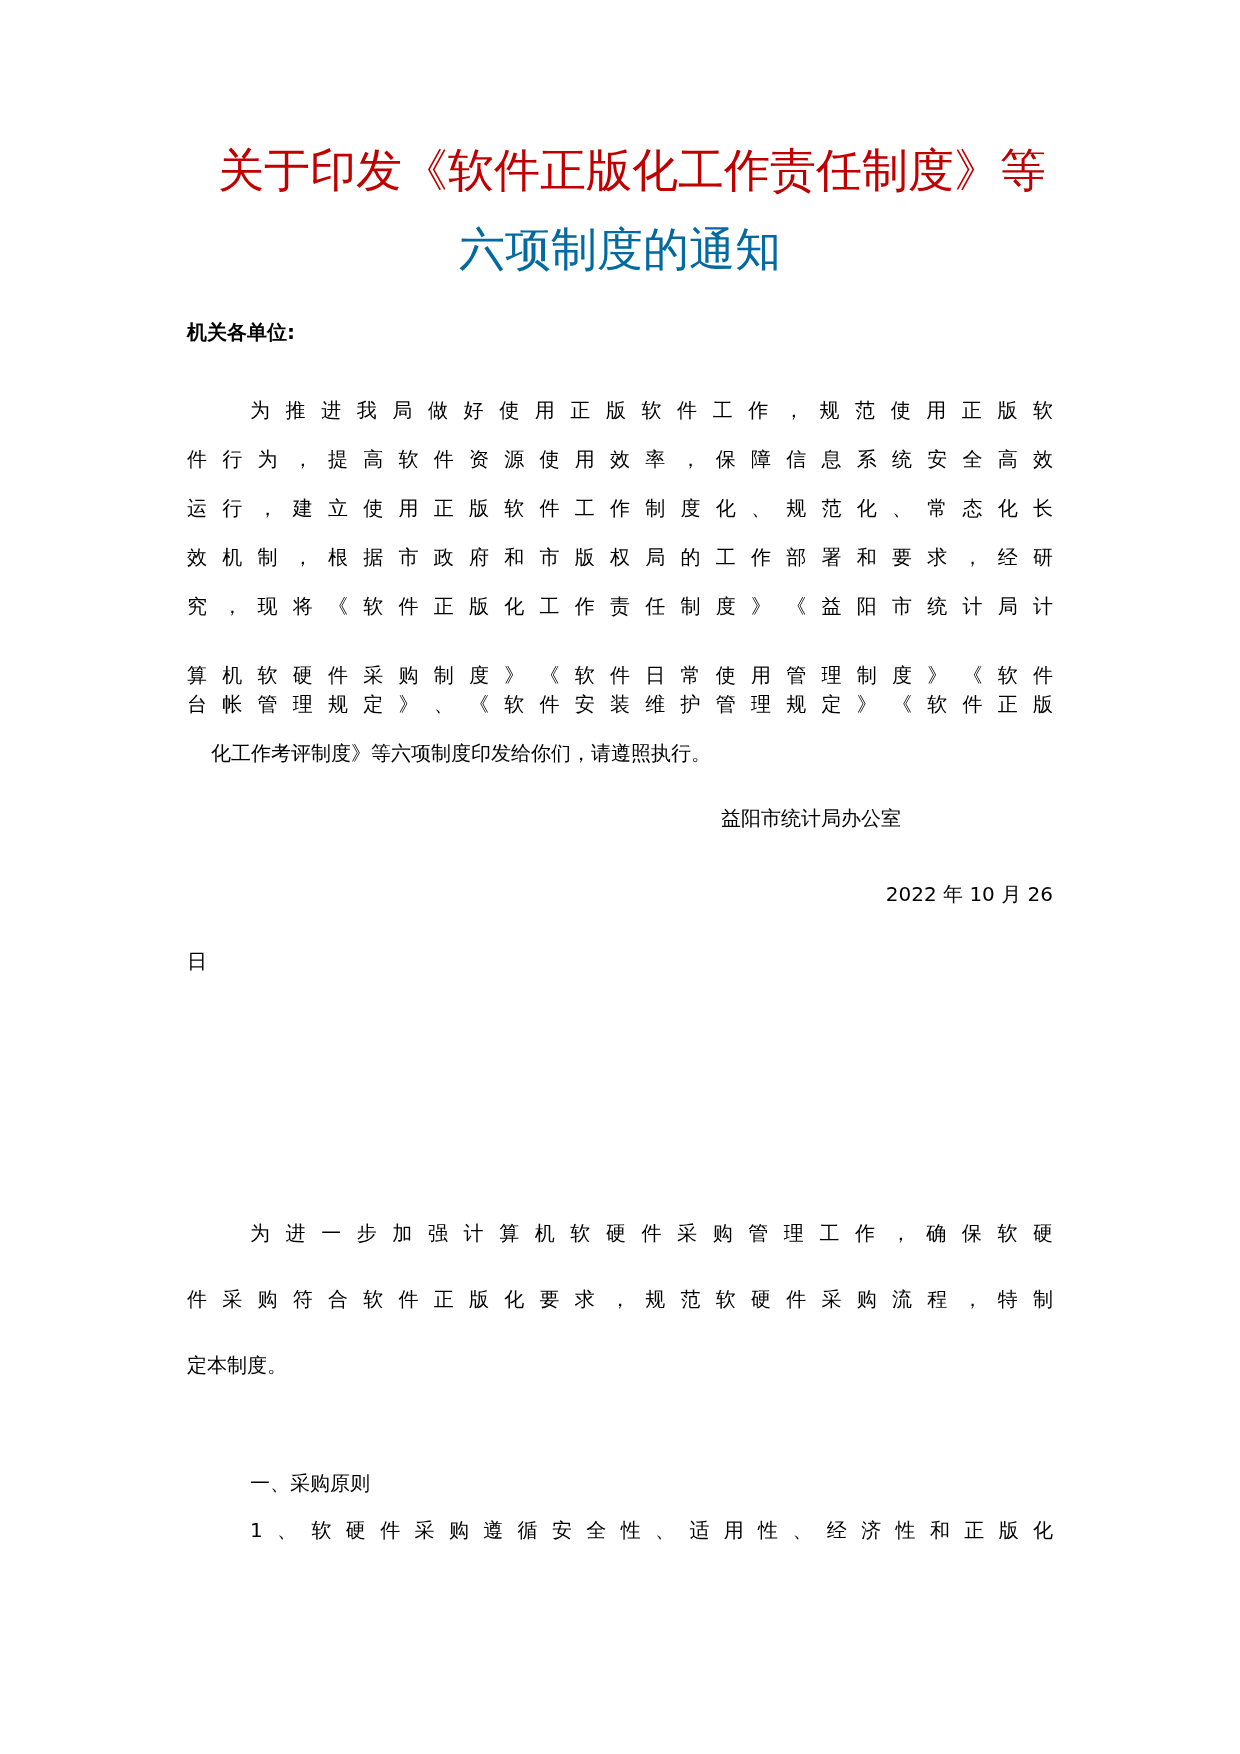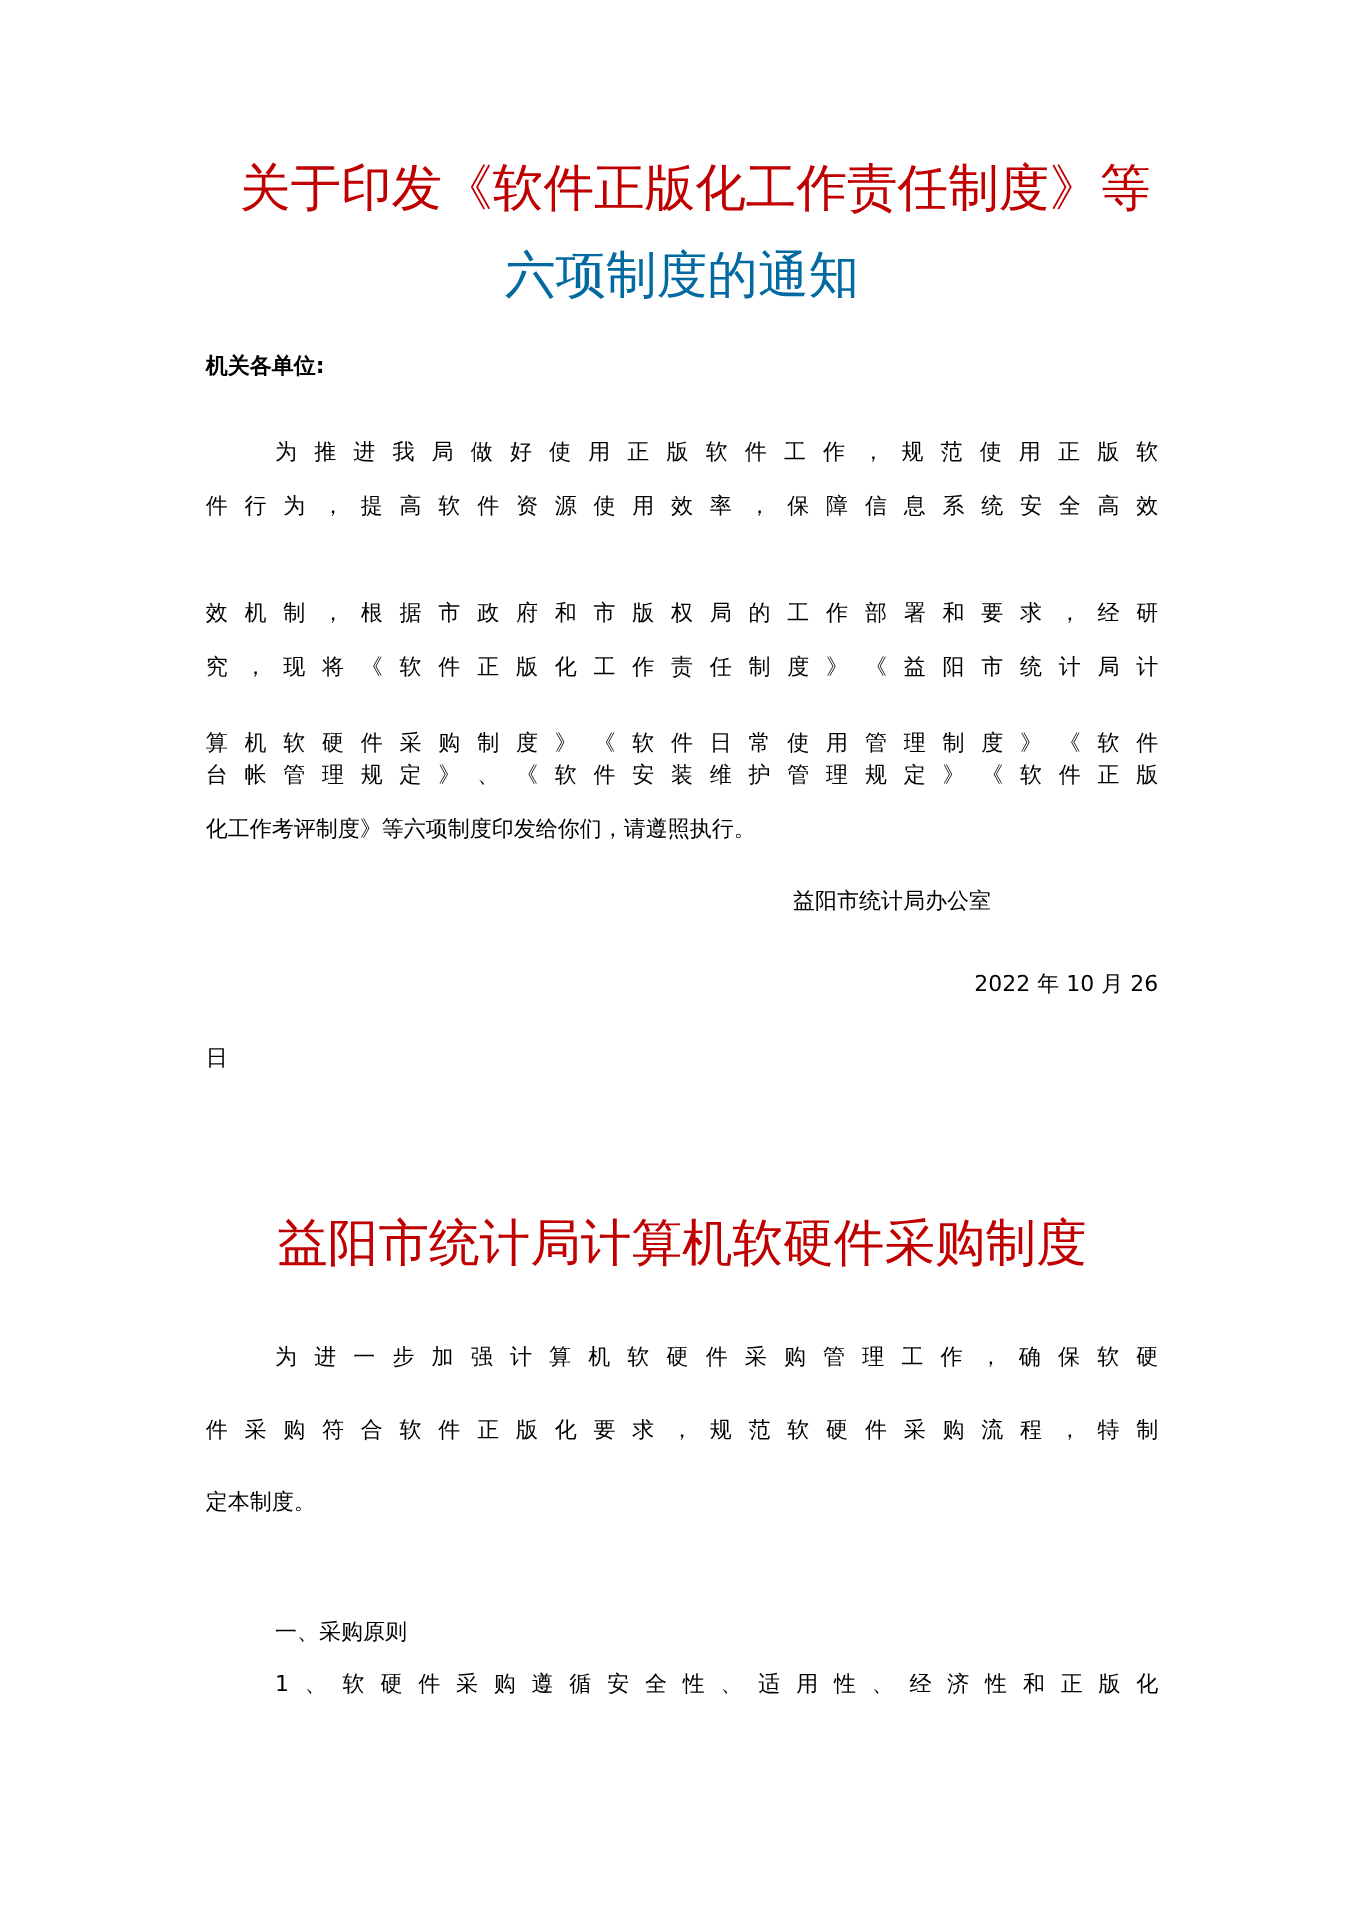--- a/index.html
+++ b/index.html
@@ -48,31 +48,31 @@
 
 <div class="page">
 
   <div class="title" style="top: 147px; color: rgb(192, 0, 0); margin-left: 12px;">关于印发《软件正版化工作责任制度》等</div>
   <div class="title" style="top: 226px; color: #0369a1;">六项制度的通知</div>
 
   <div class="line bold" style="top:322px;">机关各单位:</div>
 
   <div class="line" style="top:400px; left:250px; width:803px; text-align:justify; text-align-last:justify;">为推进我局做好使用正版软件工作，规范使用正版软</div>
   <div class="line justify" style="top:449px;">件行为，提高软件资源使用效率，保障信息系统安全高效</div>
+  <div class="line justify" style="top:498px;">运行，建立使用正版软件工作制度化、规范化、常态化长</div>
   <div class="line justify" style="top:547px;">效机制，根据市政府和市版权局的工作部署和要求，经研</div>
   <div class="line justify" style="top:596px;">究，现将《软件正版化工作责任制度》《益阳市统计局计</div>
   <div class="line justify" style="top:647px;margin-top:18px;">算机软硬件采购制度》《软件日常使用管理制度》《软件</div>
   <div class="line justify" style="top:694px;">台帐管理规定》、《软件安装维护管理规定》《软件正版</div>
-  <div class="line" style="top:743px;">化工作考评制度》等六项制度印发给你们，请遵照执行。</div>
+  <div class="line" style="top:743px;margin-left:24px;">化工作考评制度》等六项制度印发给你们，请遵照执行。</div>
 
   <div class="line" style="top:808px; left:721px;">益阳市统计局办公室</div>
   <div class="line" style="top:884px; left:755px; width:298px; text-align:right;">2022 年 10 月 26</div>
   <div class="line" style="top:951px;">日</div>
 
-  <div class="title" style="top: 1106px; color: rgb(192, 0, 0);">益阳市统计局计算机软硬件采购制度</div>
 
   <div class="line" style="top:1223px; left:250px; width:803px; text-align:justify; text-align-last:justify;">为进一步加强计算机软硬件采购管理工作，确保软硬</div>
   <div class="line justify" style="top:1289px;">件采购符合软件正版化要求，规范软硬件采购流程，特制</div>
   <div class="line" style="top:1355px;">定本制度。</div>
 
   <div class="line" style="top:1473px; left:250px;">一、采购原则</div>
 
   <div class="line" style="top:1520px; left:250px; width:803px; text-align:justify; text-align-last:justify;">1、软硬件采购遵循安全性、适用性、经济性和正版化</div>
 
 </div>

